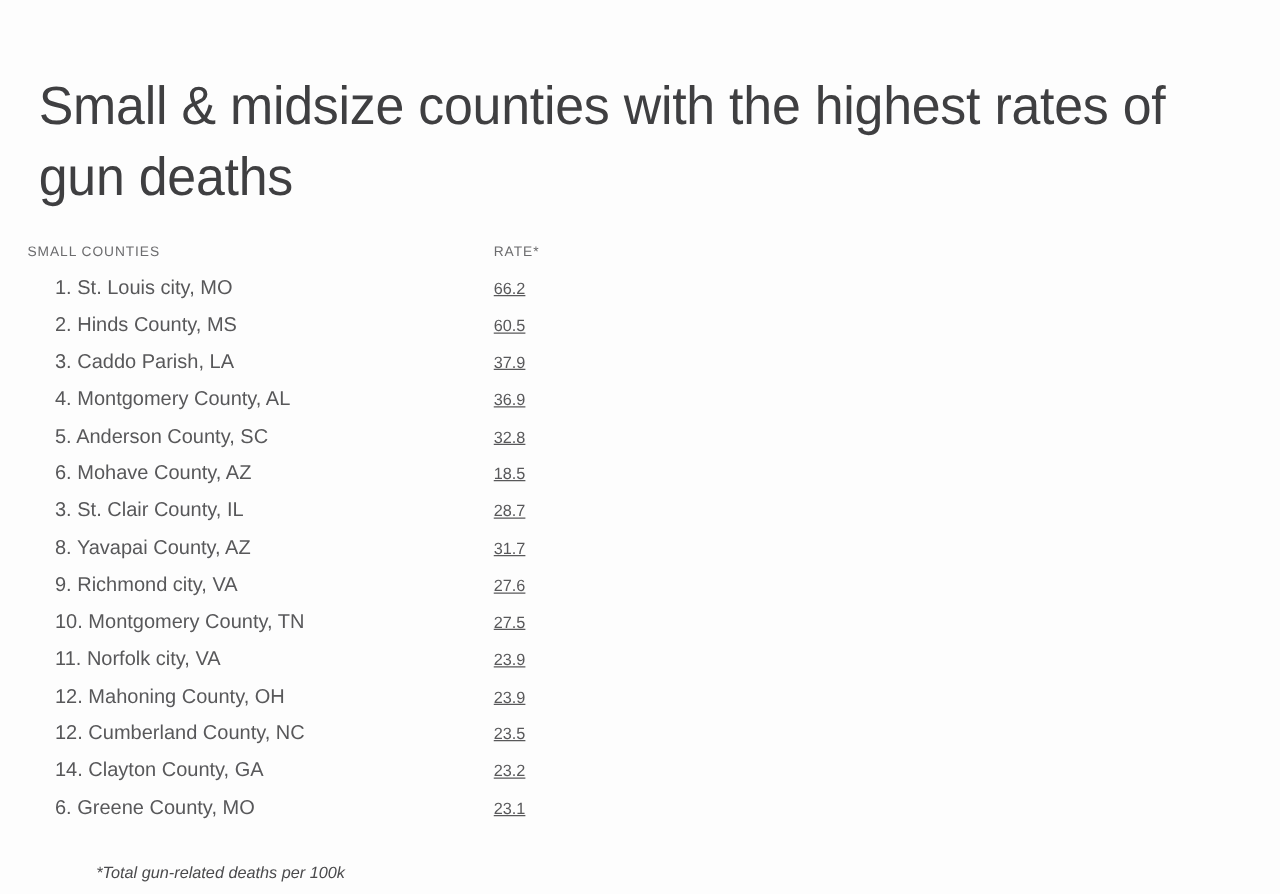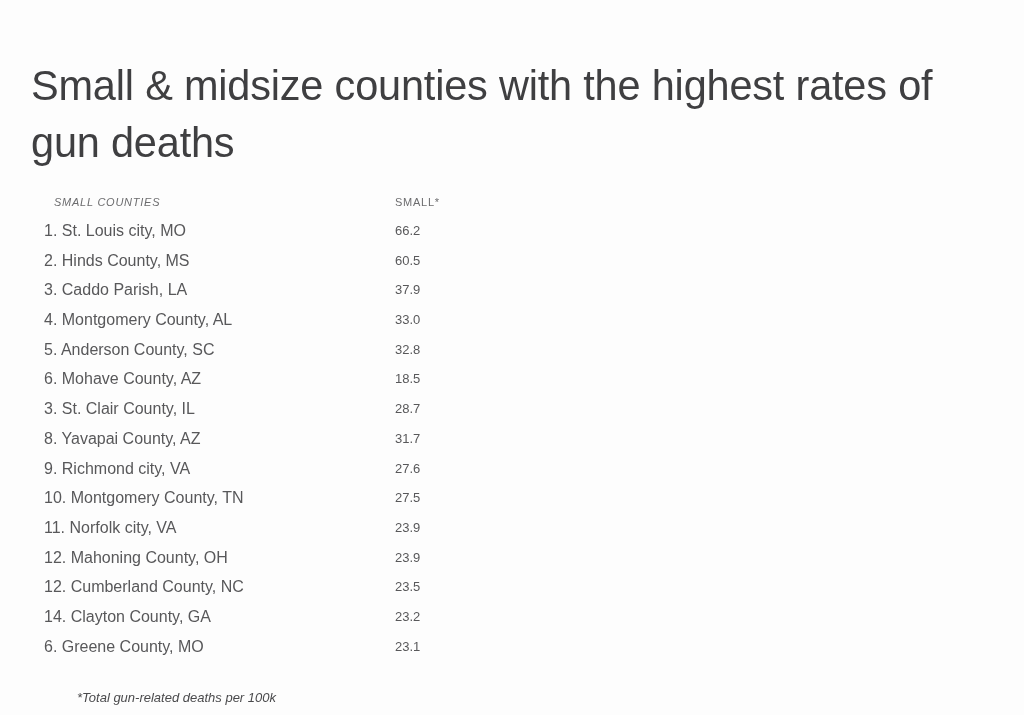--- a/index.html
+++ b/index.html
@@ -54,21 +54,21 @@
   .col-block.right { left: 511px; }
 
   .col-header {
     position: absolute;
     font-size: 11px;
     letter-spacing: 0.75px;
     color: #6c6c6e;
     font-weight: 400;
     white-space: nowrap;
   }
-  .col-header.name-head-left  { left: 54px;  top: 196px; font-style: italic; }
+  .col-header.name-head-left  { left: 22px;  top: 196px; }
   .col-header.rate-head-left  { left: 395px; top: 196px; }
 
   .rows {
     position: absolute;
     top: 222px;
   }
   .rows.left  { left: 0px; }
   .rows.right { left: 0px; }
 
   .row {
@@ -86,21 +86,21 @@
   }
   .row .rate {
     position: absolute;
     top: 0;
     font-size: 13px;
     color: #58585a;
     line-height: 17px;
   }
 
   .rows.left  .row .name { left: 44px; }
-  .rows.left  .row .rate { left: 395px; }
+  .rows.left  .row .rate { left: 395px; text-decoration: underline; }
 
   .rows.right { top: 220px; }
 
   
   .footnote {
     position: absolute;
     left: 33px;
     top: 690px;
     font-size: 13px;
     font-style: italic;
@@ -114,37 +114,37 @@
 <body>
 
 <div class="page">
 
   <h1 class="title">Small &amp; midsize counties with the highest rates of gun deaths</h1>
 
   <div class="tables">
 
     <div class="col-block left">
       <div class="col-header name-head-left">SMALL COUNTIES</div>
-      <div class="col-header rate-head-left">SMALL*</div>
+      <div class="col-header rate-head-left">RATE*</div>
       <div class="rows left" id="rows-left">
           <div class="row">
             <span class="name">1. St. Louis city, MO</span>
             <span class="rate">66.2</span>
           </div>
           <div class="row">
             <span class="name">2. Hinds County, MS</span>
             <span class="rate">60.5</span>
           </div>
           <div class="row">
             <span class="name">3. Caddo Parish, LA</span>
             <span class="rate">37.9</span>
           </div>
           <div class="row">
             <span class="name">4. Montgomery County, AL</span>
-            <span class="rate">33.0</span>
+            <span class="rate">36.9</span>
           </div>
           <div class="row">
             <span class="name">5. Anderson County, SC</span>
             <span class="rate">32.8</span>
           </div>
           <div class="row">
             <span class="name">6. Mohave County, AZ</span>
             <span class="rate">18.5</span>
           </div>
           <div class="row">

